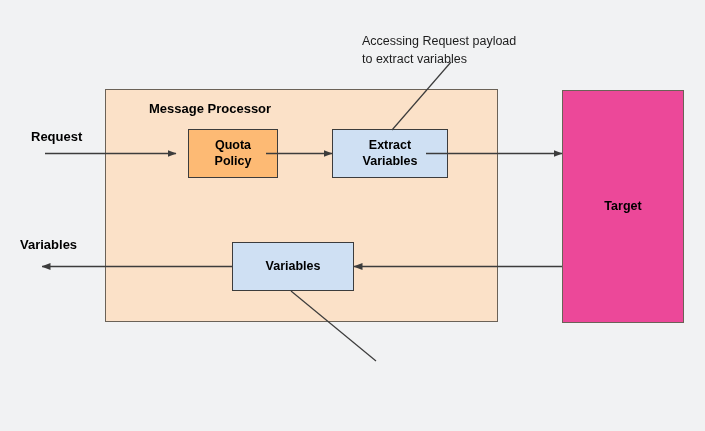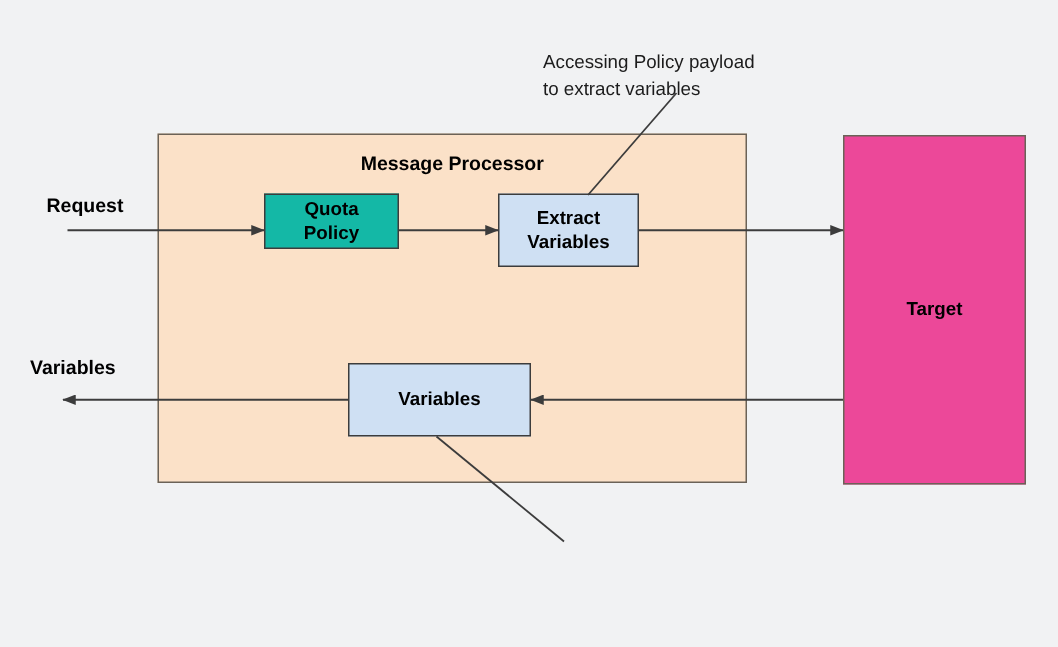--- a/index.html
+++ b/index.html
@@ -50,47 +50,48 @@
     width: 393px;
     height: 233px;
     background: #fbe1c8;
     border: 1px solid #6b6257;
   }
   #message-processor-title {
     position: absolute;
     left: 105px;
     top: 101px;
     width: 393px;
-    text-align: center;
+    text-align: left;
     font-size: 13px;
     font-weight: bold;
     color: #000000;
+    padding-left: 44px;
   }
   #target-node {
     left: 562px;
     top: 90px;
     width: 122px;
     height: 233px;
     background: #ec4899;
     border: 1px solid #6b6257;
     font-size: 12.5px;
   }
   #quota-policy-node {
-    left: 176px;
+    left: 188px;
     top: 129px;
     width: 90px;
-    height: 37px;
-    background: #14b8a6;
+    height: 49px;
+    background: #fdba74;
     border: 1px solid #3c3c3c;
     font-size: 12.5px;
   }
   #extract-variables-node {
     left: 332px;
     top: 129px;
-    width: 94px;
+    width: 116px;
     height: 49px;
     background: #cfe0f3;
     border: 1px solid #3c3c3c;
     font-size: 12.5px;
   }
   #jsontoxml-node {
     left: 232px;
     top: 242px;
     width: 122px;
     height: 49px;
@@ -141,21 +142,21 @@
   </div>
 
   <div class="node" id="jsontoxml-node">
     <span>Variables</span>
   </div>
 
   <div class="edge-label" id="request-label">Request</div>
 
   <div class="edge-label" id="response-label">Variables</div>
 
-  <div class="annotation" id="annotation-request">Accessing Policy payload
+  <div class="annotation" id="annotation-request">Accessing Request payload
 to extract variables</div>
 
 
   <svg class="svg-layer" viewBox="0 0 705 431">
     <defs>
       <marker id="arrowhead" markerWidth="9" markerHeight="7" refX="8.5" refY="3.5" orient="auto" markerUnits="userSpaceOnUse">
         <polygon points="0 0, 9 3.5, 0 7" fill="#3c3c3c"></polygon>
       </marker>
     </defs>
 

